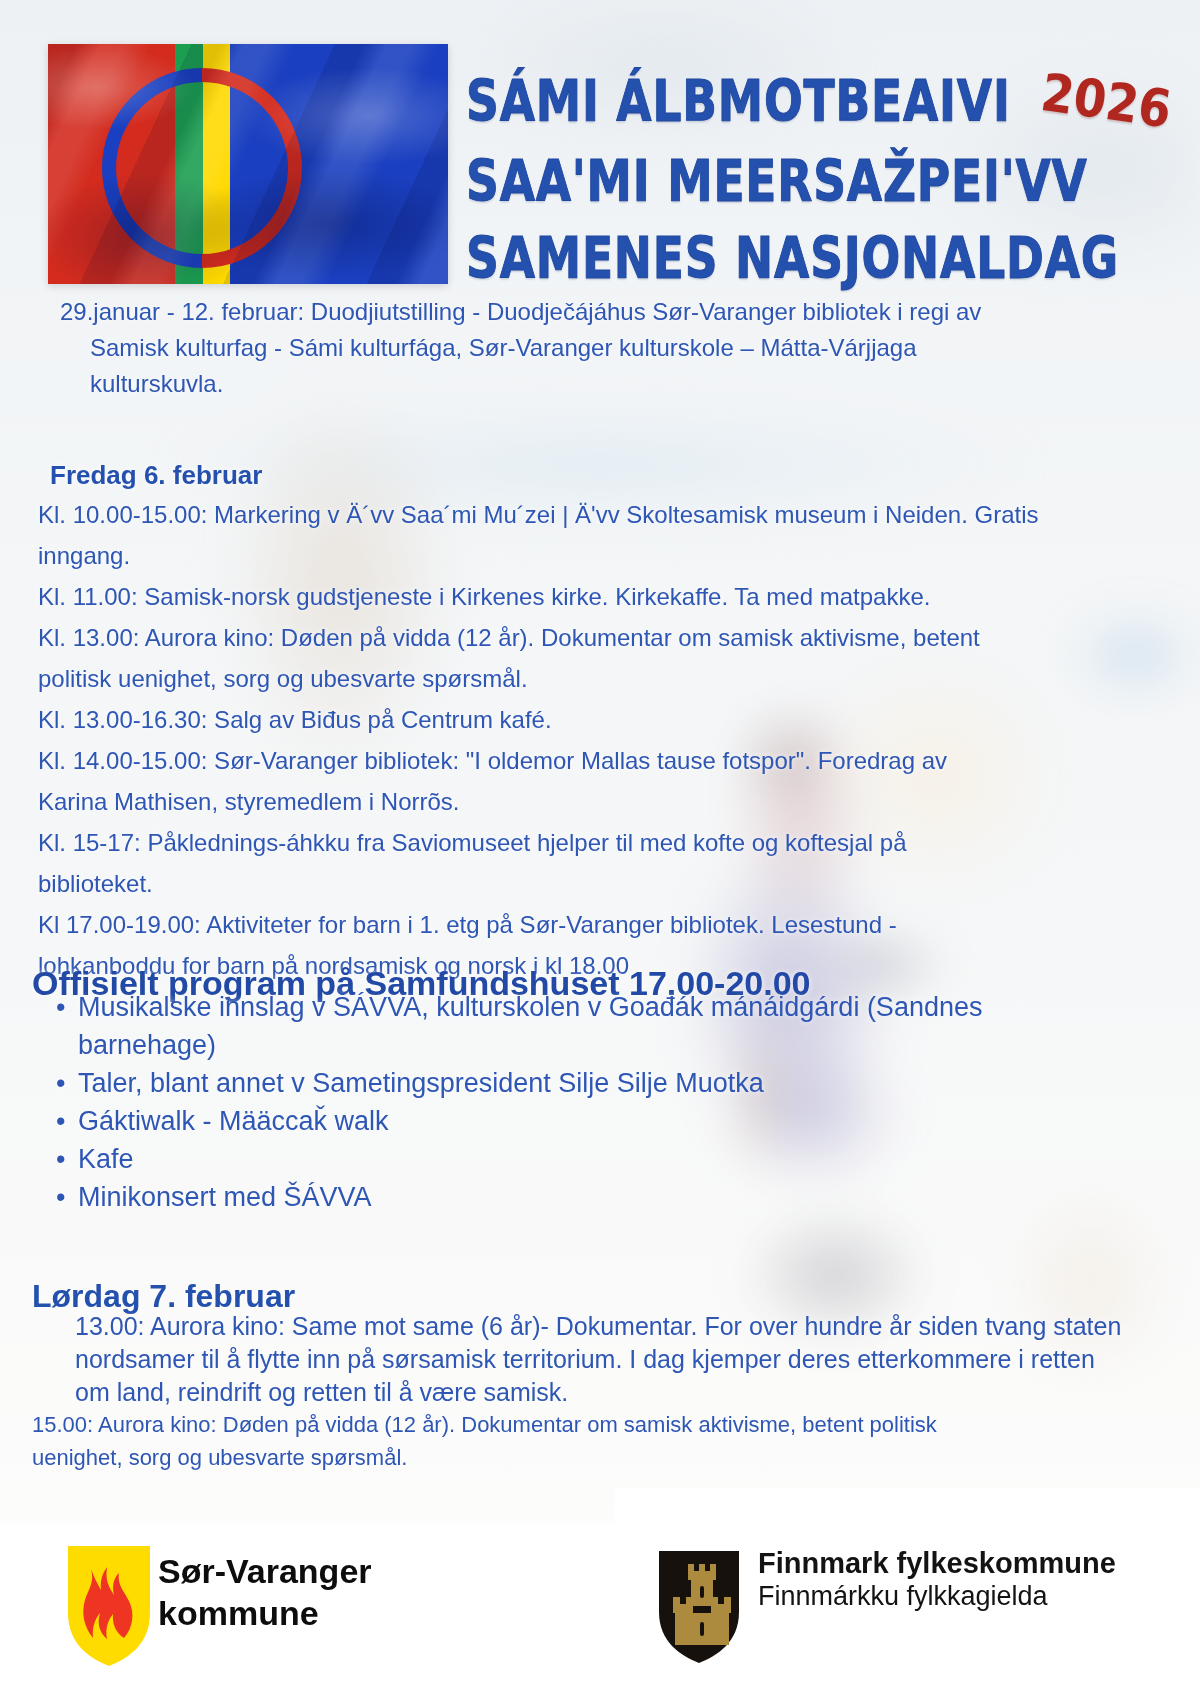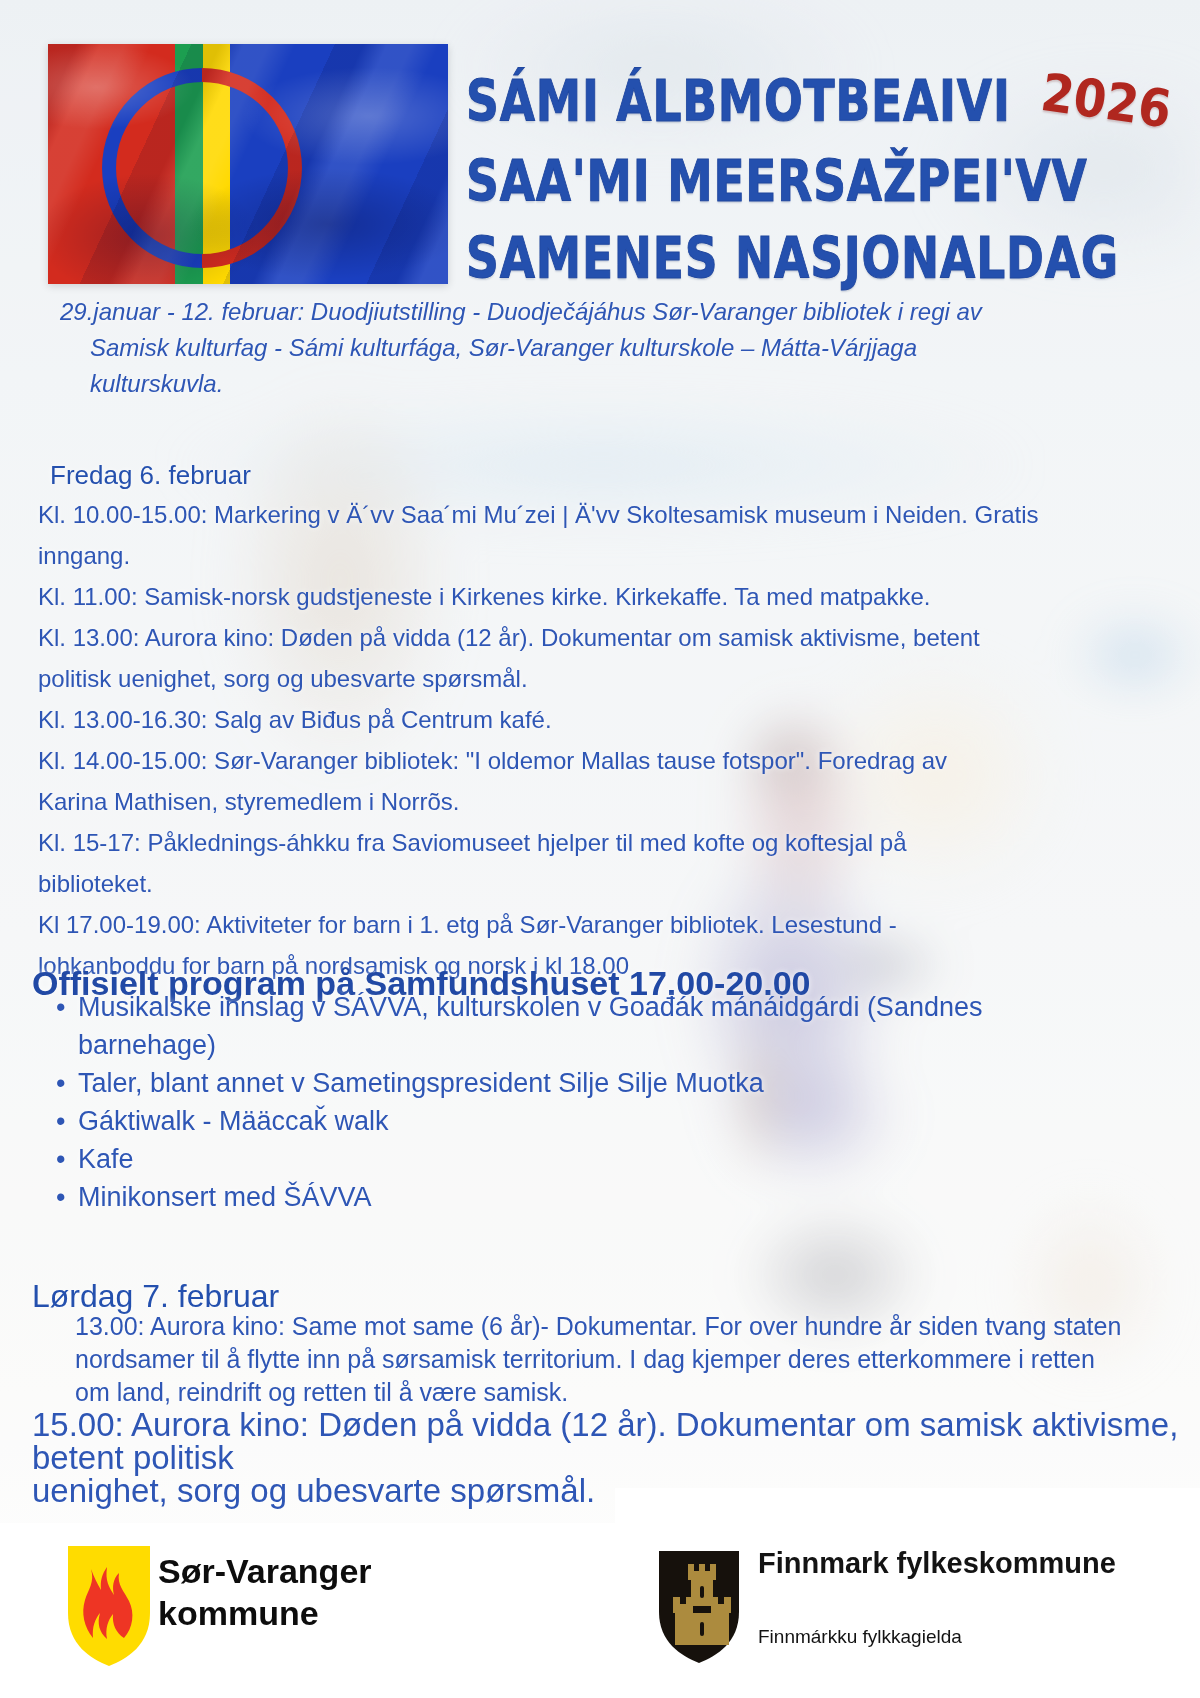--- a/index.html
+++ b/index.html
@@ -70,57 +70,57 @@
     font-family:"DejaVu Sans", sans-serif; font-weight:bold; font-size:52px;
     color:#b0271f; transform:rotate(8deg) scaleX(.9); transform-origin:left top;
     text-shadow:0 2px 2px rgba(100,20,20,.2);
   }
 
   
   .blue-text{
     color:#2e56b5; font-size:24px; line-height:36px; white-space:pre-line;
     text-shadow:0 0 6px rgba(255,255,255,.85);
   }
-  .intro{ position:absolute; left:90px; top:294px; width:1080px; text-indent:-30px;font-style:italic; }
+  .intro{ position:absolute; left:90px; top:294px; width:1080px; text-indent:-30px; }
   .heading-sm{
-    position:absolute; font-weight:normal; font-size:26px; color:#2450ae;
+    position:absolute; font-weight:bold; font-size:26px; color:#2450ae;
     text-shadow:0 0 6px rgba(255,255,255,.85);
   }
   .fredag-heading{ left:50px; top:460px; }
   .schedule{ position:absolute; left:38px; top:494px; width:1130px; line-height:41px; font-size:24px; }
 
   .official-heading{
     position:absolute; left:32px; top:964px; font-weight:bold; font-size:34px; color:#2149a5;
     text-shadow:0 0 6px rgba(255,255,255,.85);
   }
   .bullets{ position:absolute; left:50px; top:988px; width:1100px; }
   .bullet-item{
     position:relative; padding-left:28px; color:#2e56b5; font-size:27px; line-height:38px;
     white-space:pre-line; text-shadow:0 0 6px rgba(255,255,255,.85);
   }
   .bullet-item::before{ content:"•"; position:absolute; left:6px; top:0; font-size:27px; }
 
   .lordag-heading{ left:32px; top:1278px; font-size:32px; }
   .sat-p1{ position:absolute; left:32px; top:1310px; width:1150px; font-size:25px; line-height:33px;margin-left:43px; }
-  .sat-p2{ position:absolute; left:32px; top:1408px; width:1150px; font-size:33px; line-height:33px; }
+  .sat-p2{ position:absolute; left:32px; top:1408px; width:1150px; font-size:22px; line-height:33px; }
 
   
   .footer-band{ position:absolute; left:0; top:1523px; width:1200px; height:175px; background:#ffffff; }
   .footer-band-right{ position:absolute; left:615px; top:1488px; width:585px; height:40px; background:#ffffff; }
 
   .svk-logo{ position:absolute; left:67px; top:1545px; }
   .svk-text{
     position:absolute; left:158px; top:1550px; width:260px; 
     font-family:"Liberation Sans", sans-serif; font-weight:bold; font-size:34px; line-height:42px;
     color:#0d0d0d; white-space:pre-line;
   }
   .ffk-logo{ position:absolute; left:658px; top:1550px; }
   .ffk-text{ position:absolute; left:758px; top:1546px; color:#131313; }
   .ffk-line1{ font-weight:bold; font-size:29px; line-height:34px; }
-  .ffk-line2, .ffk-line3{ font-size:19px; line-height:33px;margin-top:40px; }
+  .ffk-line2, .ffk-line3{ font-size:27px; line-height:33px; }
 </style>
 </head>
 <body>
 
 <div class="poster">
 
   <div class="photo-layer"></div>
   <div class="photo-veil"></div>
   <div class="yellow-dash"></div>
 

